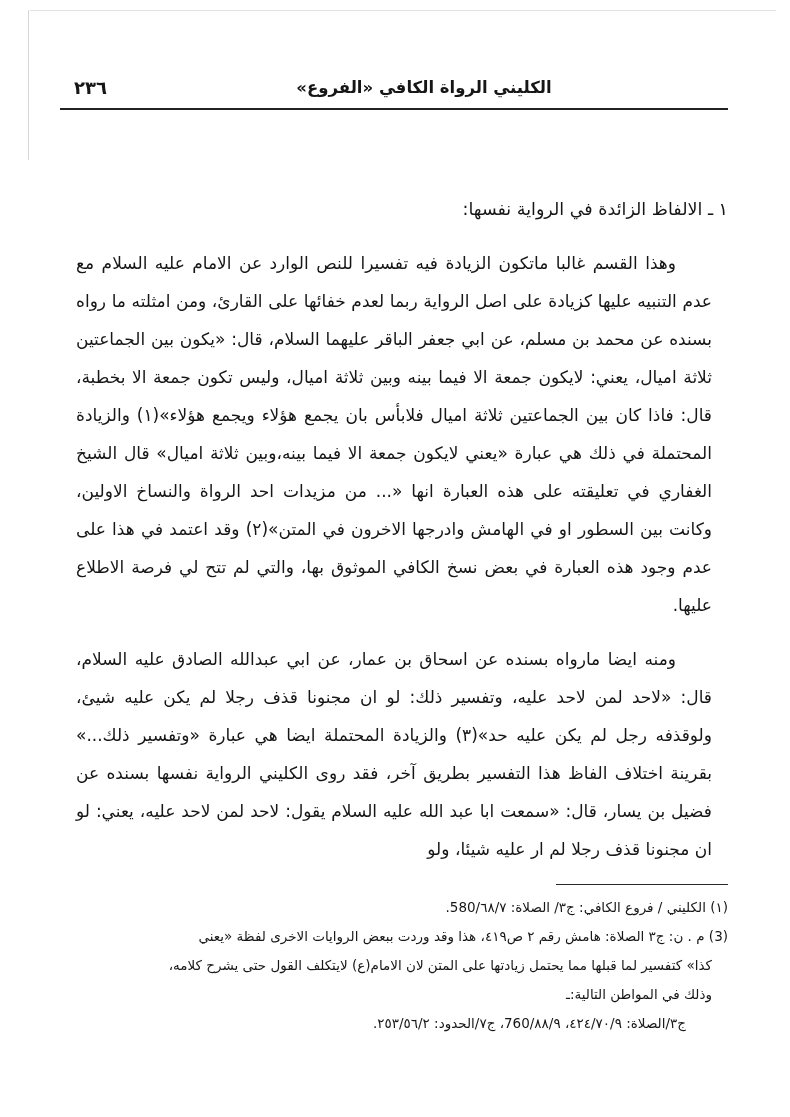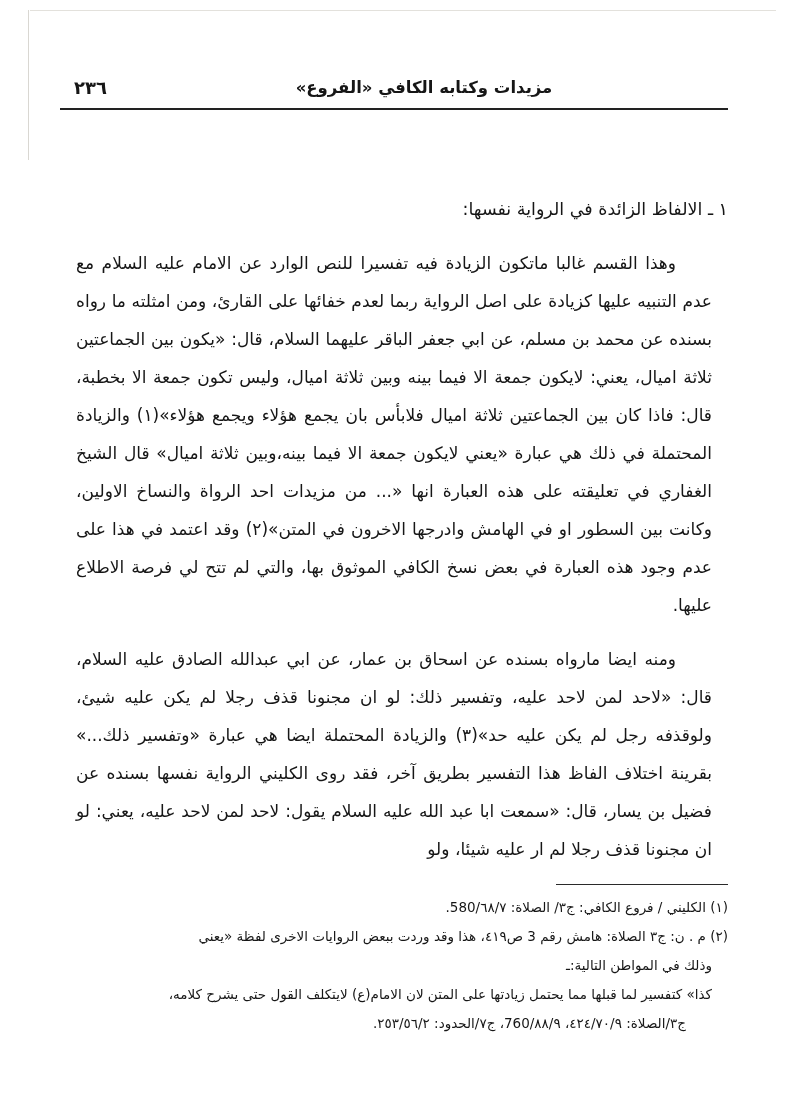--- a/index.html
+++ b/index.html
@@ -87,43 +87,43 @@
 <body>
 
 <div class="page">
 
   <div class="scan-top"></div>
   <div class="scan-left"></div>
 
   <div class="inner">
 
     <div class="page-header">
-      <div class="book-title">مزيدات وكتابه الكافي «الفروع»</div>
+      <div class="book-title">الكليني الرواة الكافي «الفروع»</div>
       <div class="page-number">٢٣٦</div>
     </div>
 
     <hr class="header-rule">
 
     <div class="body-text">
       <h2 class="section-heading">١ ـ الالفاظ الزائدة في الرواية نفسها:</h2>
 
       <p class="paragraph">وهذا القسم غالبا ماتكون الزيادة فيه تفسيرا للنص الوارد عن الامام عليه السلام مع عدم التنبيه عليها كزيادة على اصل الرواية ربما لعدم خفائها على القارئ، ومن امثلته ما رواه بسنده عن محمد بن مسلم، عن ابي جعفر الباقر عليهما السلام، قال: «يكون بين الجماعتين ثلاثة اميال، يعني: لايكون جمعة الا فيما بينه وبين ثلاثة اميال، وليس تكون جمعة الا بخطبة، قال: فاذا كان بين الجماعتين ثلاثة اميال فلابأس بان يجمع هؤلاء ويجمع هؤلاء»(١) والزيادة المحتملة في ذلك هي عبارة «يعني لايكون جمعة الا فيما بينه،وبين ثلاثة اميال» قال الشيخ الغفاري في تعليقته على هذه العبارة انها «... من مزيدات احد الرواة والنساخ الاولين، وكانت بين السطور او في الهامش وادرجها الاخرون في المتن»(٢) وقد اعتمد في هذا على عدم وجود هذه العبارة في بعض نسخ الكافي الموثوق بها، والتي لم تتح لي فرصة الاطلاع عليها.</p>
 
       <p class="paragraph">ومنه ايضا مارواه بسنده عن اسحاق بن عمار، عن ابي عبدالله الصادق عليه السلام، قال: «لاحد لمن لاحد عليه، وتفسير ذلك: لو ان مجنونا قذف رجلا لم يكن عليه شيئ، ولوقذفه رجل لم يكن عليه حد»(٣) والزيادة المحتملة ايضا هي عبارة «وتفسير ذلك...» بقرينة اختلاف الفاظ هذا التفسير بطريق آخر، فقد روى الكليني الرواية نفسها بسنده عن فضيل بن يسار، قال: «سمعت ابا عبد الله عليه السلام يقول: لاحد لمن لاحد عليه، يعني: لو ان مجنونا قذف رجلا لم ار عليه شيئا، ولو</p>
     </div>
 
     <div class="footnotes">
       <hr class="footnote-separator">
 
       <p class="footnote-line">(١) الكليني / فروع الكافي: ج٣/ الصلاة: 580/٦٨/٧.</p>
 
-      <p class="footnote-line">(٢) م . ن: ج٣ الصلاة: هامش رقم 3 ص٤١٩، هذا وقد وردت ببعض الروايات الاخرى لفظة «يعني</p>
+      <p class="footnote-line">(3) م . ن: ج٣ الصلاة: هامش رقم ٢ ص٤١٩، هذا وقد وردت ببعض الروايات الاخرى لفظة «يعني</p>
+
+      <p class="footnote-line fn-cont">كذا» كتفسير لما قبلها مما يحتمل زيادتها على المتن لان الامام(ع) لايتكلف القول حتى يشرح كلامه،</p>
 
       <p class="footnote-line fn-cont">وذلك في المواطن التالية:ـ</p>
-
-      <p class="footnote-line fn-cont">كذا» كتفسير لما قبلها مما يحتمل زيادتها على المتن لان الامام(ع) لايتكلف القول حتى يشرح كلامه،</p>
 
       <p class="footnote-line fn-refs">ج٣/الصلاة: ٤٢٤/٧٠/٩، 760/٨٨/٩، ج٧/الحدود: ٢٥٣/٥٦/٢.</p>
 
     </div>
 
   </div>
 </div>
 
 </body></html>

